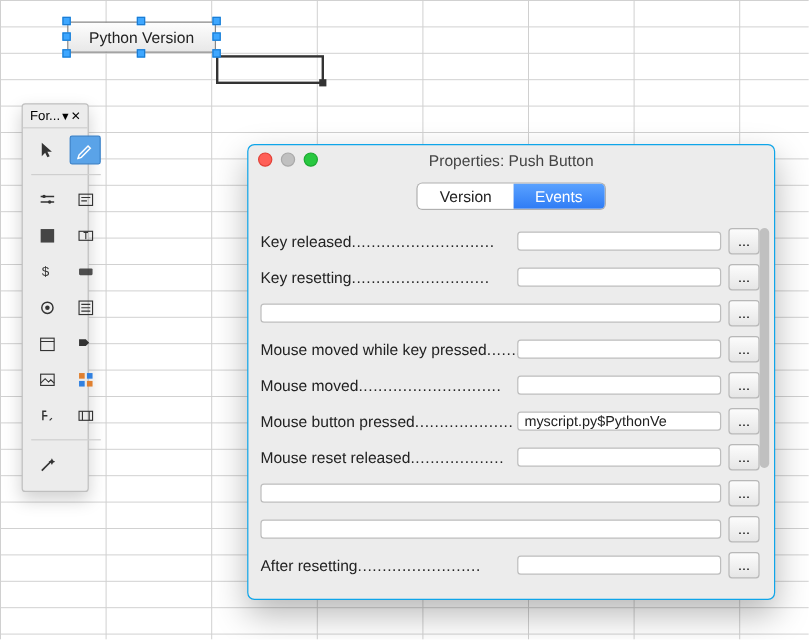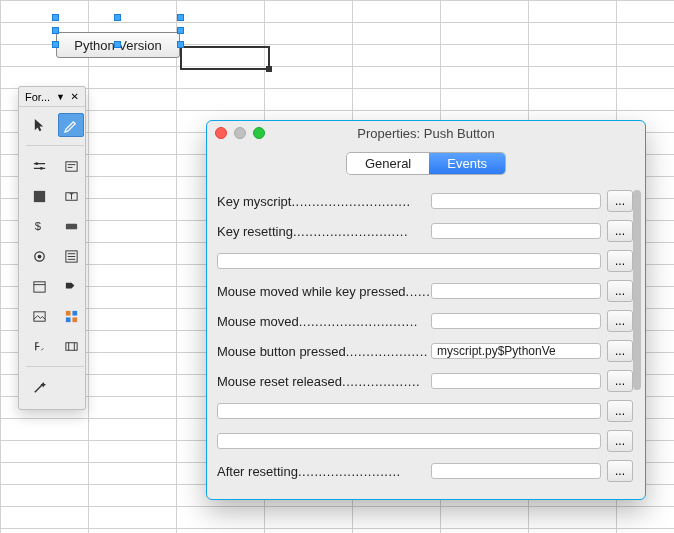--- a/index.html
+++ b/index.html
@@ -30,21 +30,20 @@
     height: 26px;
   }
   .sheet-button {
     width: 100%; height: 100%;
     background: linear-gradient(#fdfdfd,#e8e8e8);
     border: 1px solid #888;
     border-radius: 3px;
     font-size: 13px;
     display: flex; align-items: center; justify-content: center;
     color: #222;
-    margin-top: 14px;
   }
   .handle {
     position: absolute;
     width: 7px; height: 7px;
     background: #3ea7ff;
     border: 1px solid #1b7dd4;
   }
   .h-nw{left:-4px;top:-4px} .h-n{left:calc(50% - 4px);top:-4px} .h-ne{right:-4px;top:-4px}
   .h-w{left:-4px;top:calc(50% - 4px)} .h-e{right:-4px;top:calc(50% - 4px)}
   .h-sw{left:-4px;bottom:-4px} .h-s{left:calc(50% - 4px);bottom:-4px} .h-se{right:-4px;bottom:-4px}
@@ -59,21 +58,21 @@
   }
   .cell-cursor::after{
     content:""; position:absolute; right:-4px; bottom:-4px;
     width:6px;height:6px;background:#333;
   }
 
   
   .toolbox {
     position: absolute;
     left: 18px; top: 86px;
-    width: 68px;
+    width: 56px;
     background: #ececec;
     border: 1px solid #bfbfbf;
     border-radius: 3px;
     box-shadow: 0 6px 14px rgba(0,0,0,.18);
     padding-bottom: 8px;
     text-align: center;
   }
   .toolbox-title {
     height: 20px;
     font-size: 11px;
@@ -329,28 +328,28 @@
   <div class="dlg-titlebar">
     <div class="traffic">
       <div class="tl r"></div>
       <div class="tl y"></div>
       <div class="tl g"></div>
     </div>
     <div class="dlg-title">Properties: Push Button</div>
   </div>
   <div class="dlg-tabs">
     <div class="seg">
-      <button>General</button>
+      <button>Version</button>
       <button class="active">Events</button>
     </div>
   </div>
   <div class="dlg-body">
     <div class="rows" id="event-rows">
         <div class="row">
-          <div class="row-label"><span>Key myscript</span><span class="dots">.............................</span></div>
+          <div class="row-label"><span>Key released</span><span class="dots">.............................</span></div>
           <input type="text" value="" style="">
           <button class="picker">
             <span>...</span>
           </button>
         </div>
         <div class="row">
           <div class="row-label"><span>Key resetting</span><span class="dots">............................</span></div>
           <input type="text" value="" style="">
           <button class="picker">
             <span>...</span>

